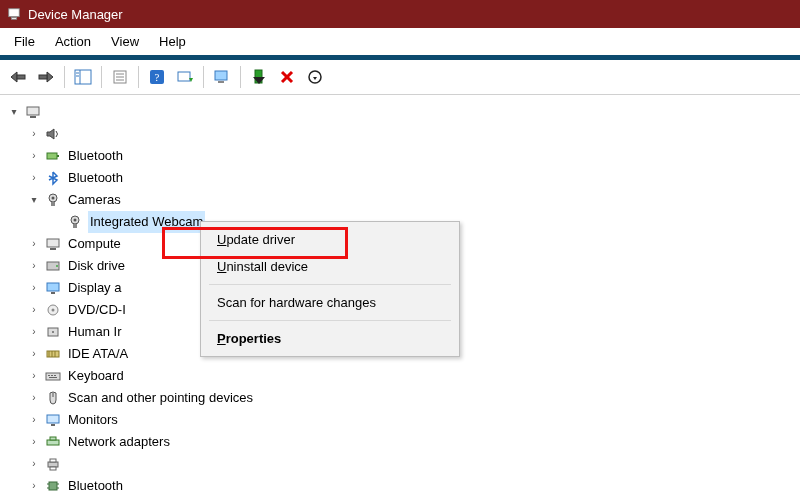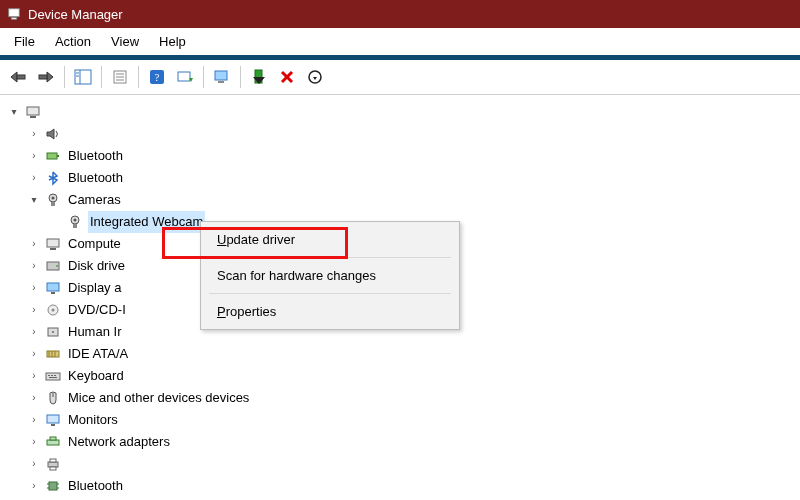--- a/index.html
+++ b/index.html
@@ -83,21 +83,21 @@
     background: #f2f2f2;
     border: 1px solid #bdbdbd;
     box-shadow: 2px 2px 4px rgba(0,0,0,0.2);
     padding: 4px 2px;
     min-width: 260px;
   }
   .context-menu .cm-item {
     padding: 6px 14px;
     cursor: default;
   }
-  .context-menu .cm-item.bold { font-weight: normal; }
+  .context-menu .cm-item.bold { font-weight: bold; }
   .context-menu .cm-item .ul { text-decoration: underline; }
   .context-menu .cm-sep {
     height: 1px; background: #d8d8d8; margin: 4px 6px;
   }
   .highlight-box {
     position: absolute;
     border: 3px solid #e11;
     pointer-events: none;
   }
   svg { display:block; }
@@ -352,21 +352,21 @@
         <span class="label">Keyboard</span>
       </div>
       <div class="tree-row indent-1">
         <span class="caret">›</span>
         <span class="node-icon">
           <svg width="16" height="16" viewBox="0 0 16 16">
             <path d="M5 3 Q8 1 11 3 L11 10 Q11 14 8 14 Q5 14 5 10 Z" fill="#ddd" stroke="#555"></path>
             <line x1="8" y1="3" x2="8" y2="7" stroke="#555"></line>
           </svg>
         </span>
-        <span class="label">Mice and other devices devices</span>
+        <span class="label">Scan and other pointing devices</span>
       </div>
       <div class="tree-row indent-1">
         <span class="caret">›</span>
         <span class="node-icon">
           <svg width="16" height="16" viewBox="0 0 16 16">
             <rect x="2" y="3" width="12" height="8" fill="#cfe8ff" stroke="#3a7bbf"></rect>
             <rect x="6" y="12" width="4" height="2" fill="#666"></rect>
           </svg>
         </span>
         <span class="label">Monitors</span>
@@ -402,19 +402,20 @@
             <line x1="12" y1="10" x2="14" y2="10" stroke="#3a6a3a"></line>
           </svg>
         </span>
         <span class="label">Bluetooth</span>
       </div>
     </div>
 </div>
 
 <div class="context-menu" id="ctxmenu" style="left: 166px; top: 221px; margin-left: 34px;">
   <div class="cm-item"><span class="ul">U</span><span>pdate driver</span></div>
+  <div class="cm-item"><span class="ul">U</span><span>ninstall device</span></div>
   <div class="cm-sep"></div>
   <div class="cm-item">Scan for hardware changes</div>
   <div class="cm-sep"></div>
   <div class="cm-item bold"><span class="ul">P</span><span>roperties</span></div>
 </div>
 
 <div class="highlight-box" id="hl" style="left: 162px; top: 227px; width: 186px; height: 32px;"></div>
 
 </body></html>

